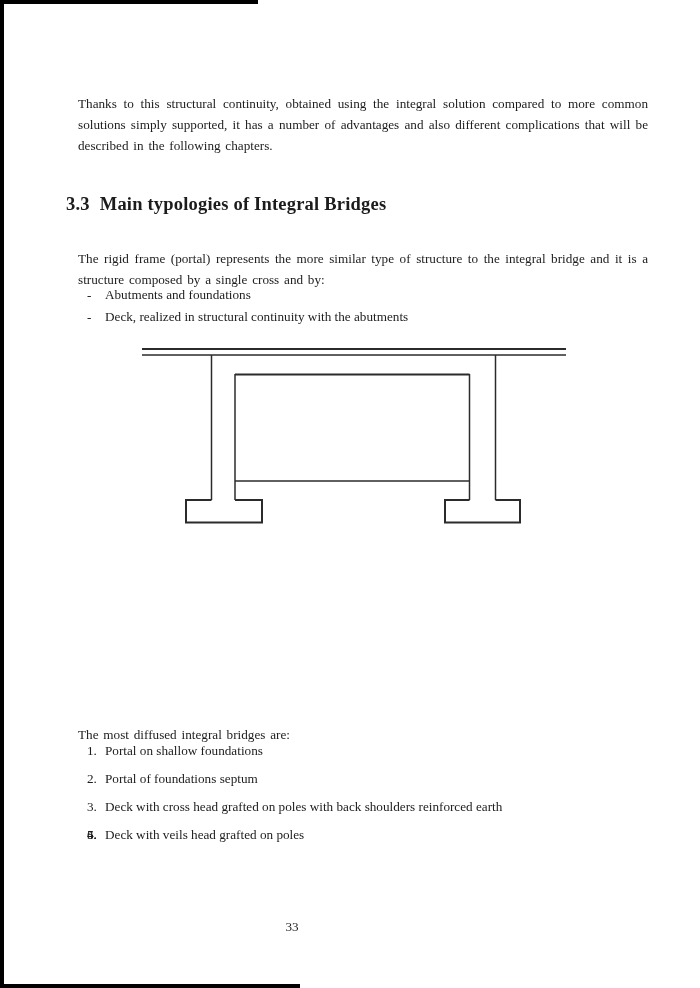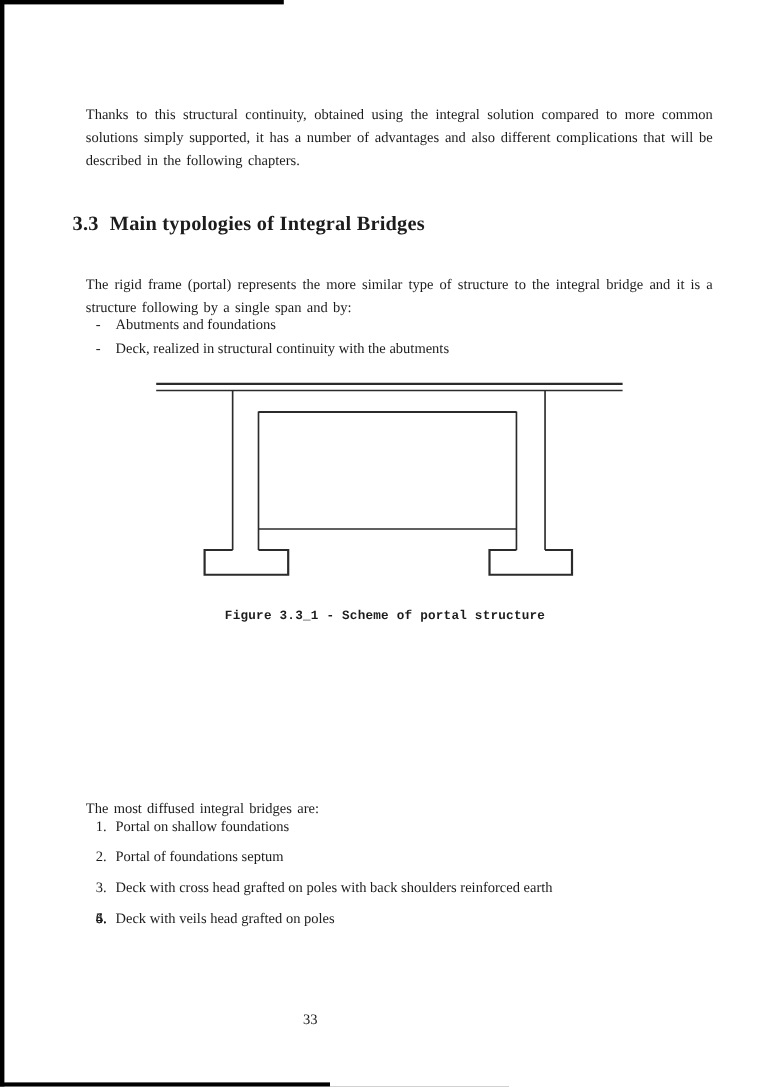--- a/index.html
+++ b/index.html
@@ -56,20 +56,21 @@
     font-family: "Liberation Mono", monospace;
     font-weight: bold;
     font-size: 11.5px;
     letter-spacing: 0.2px;
   }
   .page-number {
     left: 0;
     width: 564px;
     text-align: center;
     font-size: 13.2px;
+    padding-left: 10px;
   }
   .figure-svg { pointer-events: none; }
   .figure-svg line, .figure-svg path {
     stroke: #2b2b2b;
     fill: none;
   }
 </style>
 </head>
 <body>
 
@@ -78,21 +79,21 @@
   <div class="scan-bar top"></div>
   <div class="scan-bar left"></div>
   <div class="scan-bar bottom"></div>
 
   <p class="abs para" style="top:81px">Thanks to this structural continuity, obtained using the integral solution compared to more common solutions simply supported, it has a number of advantages and also different complications that will be described in the following chapters.</p>
 
   <h2 class="abs heading" style="top:192px">
     <span class="sec-num">3.3</span><span>Main typologies of Integral Bridges</span>
   </h2>
 
-  <p class="abs para" style="top:236px">The rigid frame (portal) represents the more similar type of structure to the integral bridge and it is a structure following by a single span and by:</p>
+  <p class="abs para" style="top:236px">The rigid frame (portal) represents the more similar type of structure to the integral bridge and it is a structure composed by a single cross and by:</p>
 
   <div class="abs dash-list" style="top:284px">
     <div class="list-item">
       <span class="marker">-</span>
       <span>Abutments and foundations</span>
     </div>
     <div class="list-item">
       <span class="marker">-</span>
       <span>Deck, realized in structural continuity with the abutments</span>
     </div>
@@ -121,21 +122,20 @@
     </g>
 
     <g>
       <path d="M211.5,500 L186,500 L186,522.5 L262,522.5 L262,500 L235,500" stroke-width="2"></path>
     </g>
     <g>
       <path d="M469.5,500 L445,500 L445,522.5 L520,522.5 L520,500 L495.5,500" stroke-width="2"></path>
     </g>
   </svg>
 
-  <div class="abs figure-caption" style="top:554px">Figure 3.3_1 - Scheme of portal structure</div>
 
 
   <p class="abs para" style="top:712px">The most diffused integral bridges are:</p>
 
   <div class="abs num-list" style="top:740px">
     <div class="list-item">
       <span class="marker">1.</span>
       <span>Portal on shallow foundations</span>
     </div>
     <div class="list-item">

